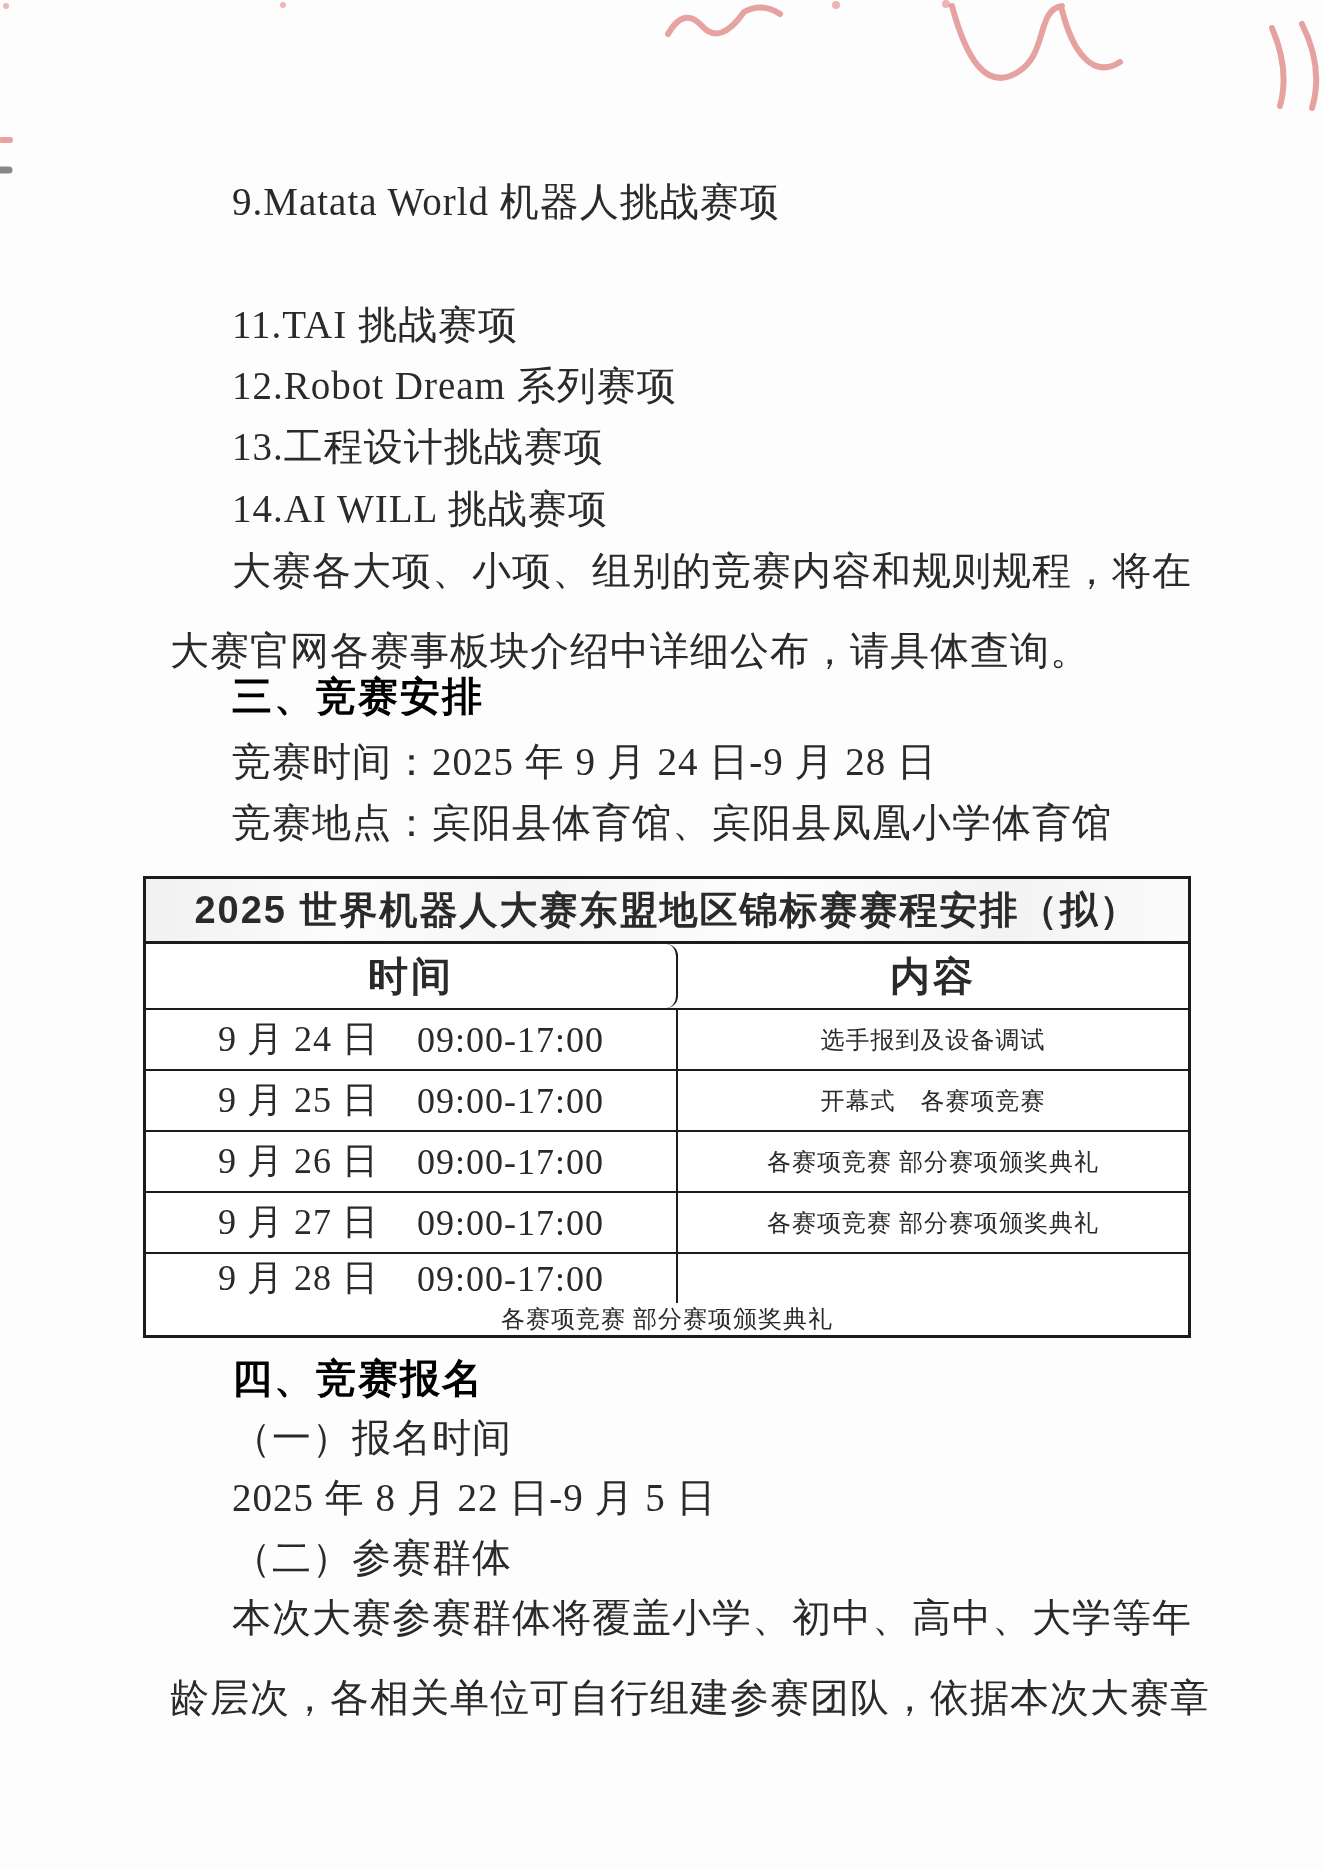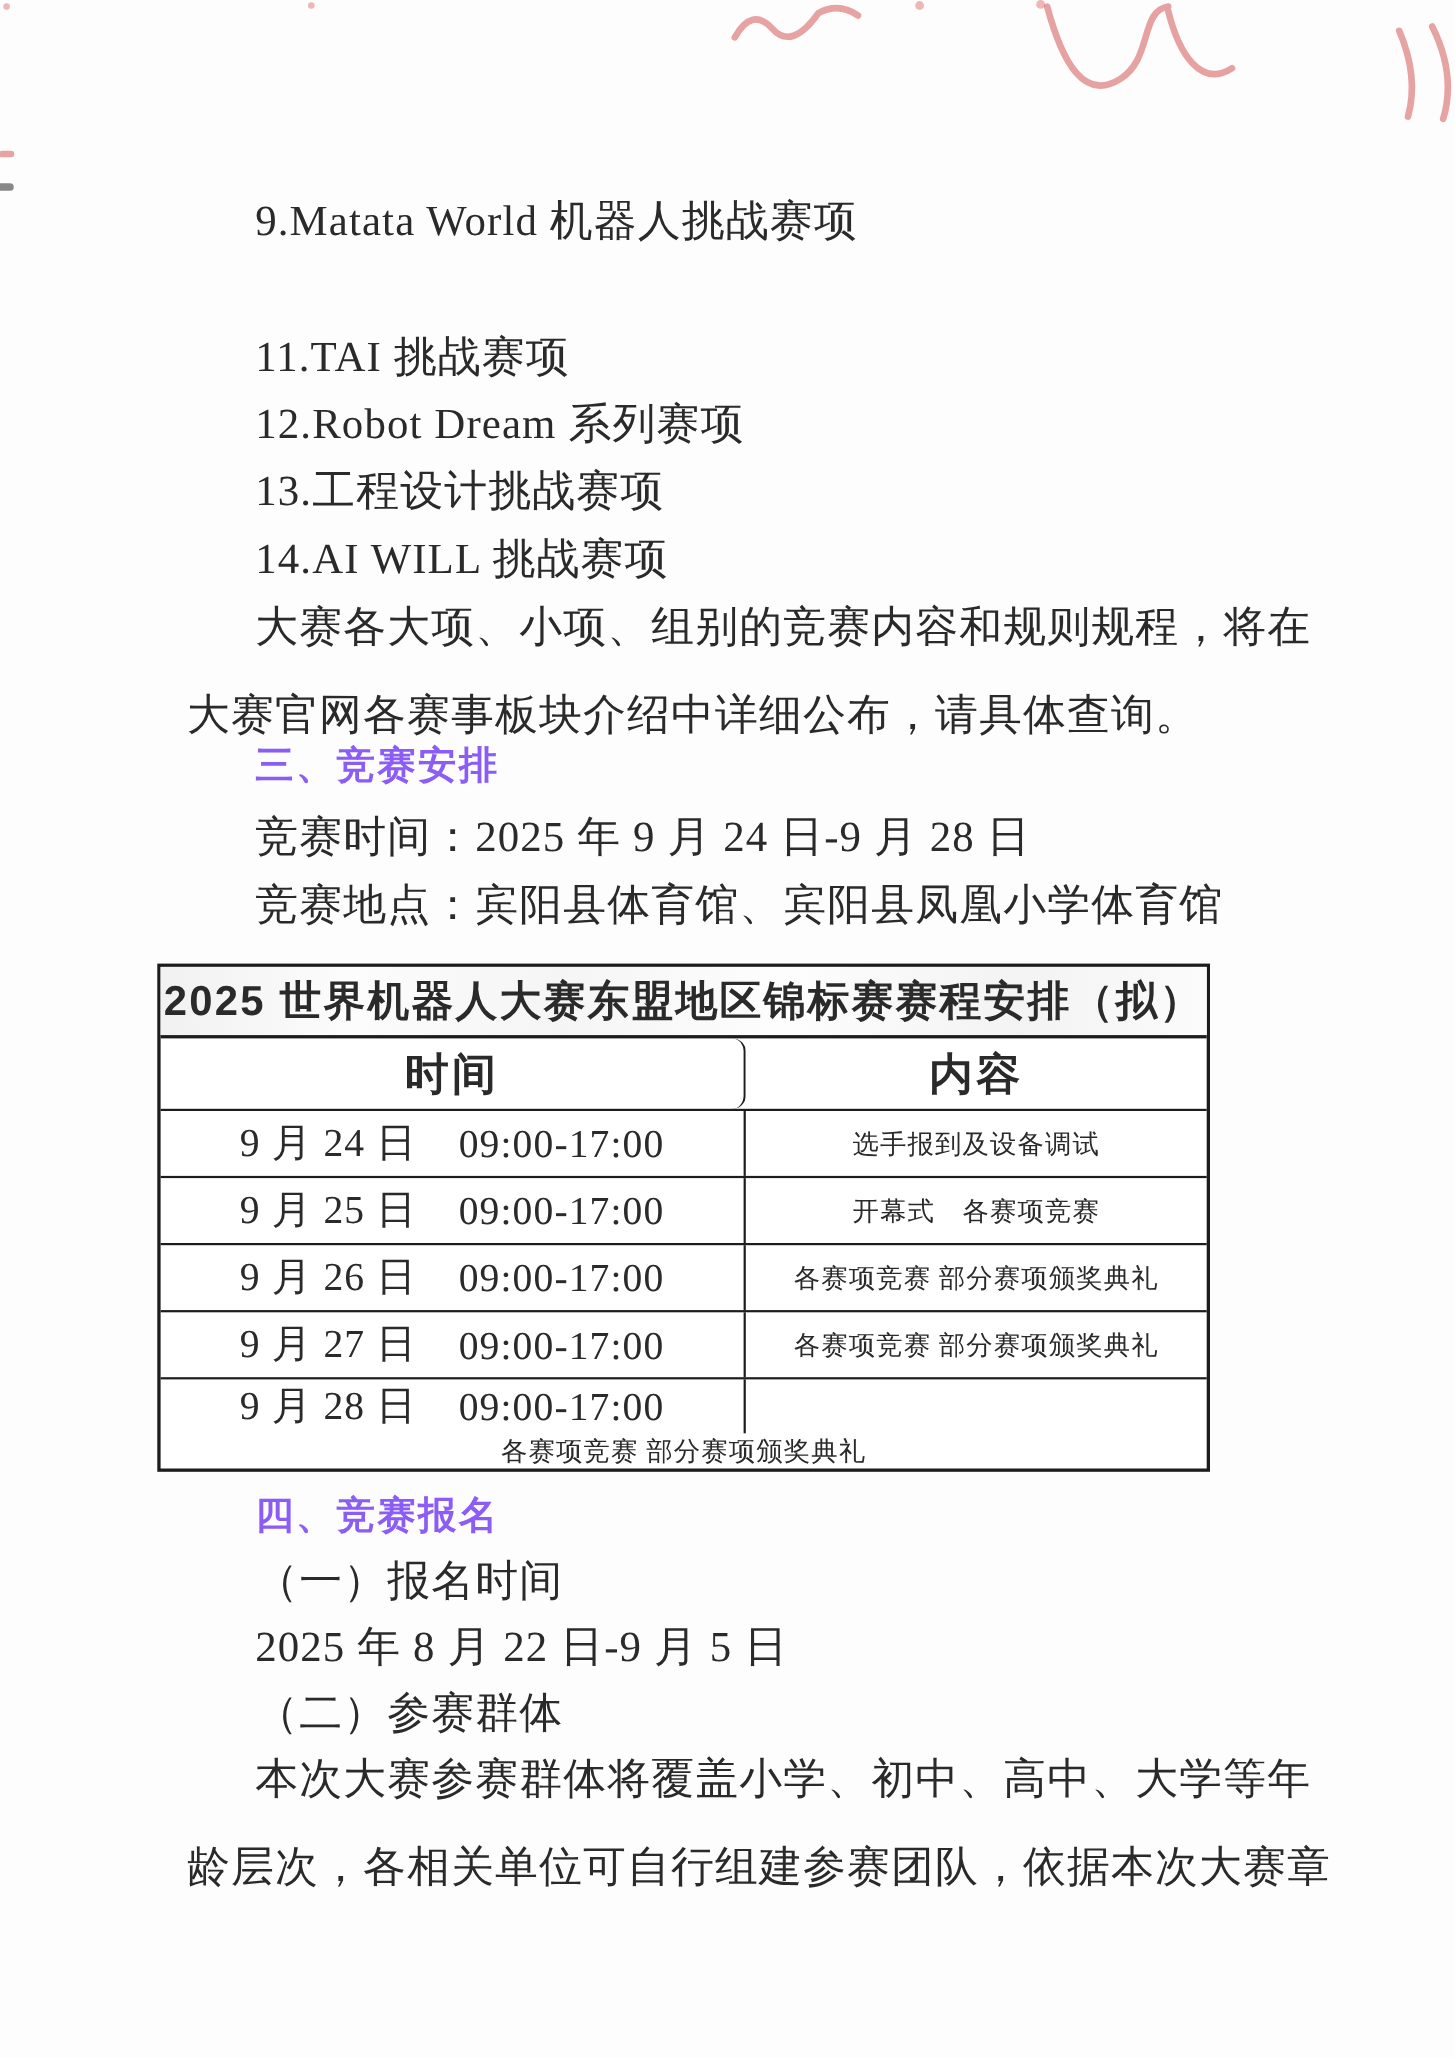--- a/index.html
+++ b/index.html
@@ -17,29 +17,29 @@
     left:232px;
     font-size:39px;
     line-height:46px;
     letter-spacing:1px;
     white-space:pre;
   }
   .hang { left:170px;margin-top:18px; }
   .bold-head {
     font-family:"Liberation Sans","DejaVu Sans",sans-serif;
     font-weight:700;
-    font-size:35px;
+    font-size:40px;
     letter-spacing:2px;
-    color:#8b5cf6;
+    color:#000000;
   }
   
   .sched-table {
     position:absolute;
     left:143px; top:876px;
-    width:957px; height:462px;
+    width:1048px; height:462px;
     box-sizing:border-box;
     border:3px solid #1c1c1c;
     background:#fff;
     display:flex; flex-direction:column;
   }
   .t-title {
     height:62px; flex:none;
     border-bottom:3px solid #1c1c1c;
     display:flex; align-items:center; justify-content:center;
     font-family:"Liberation Sans","DejaVu Sans",sans-serif;

